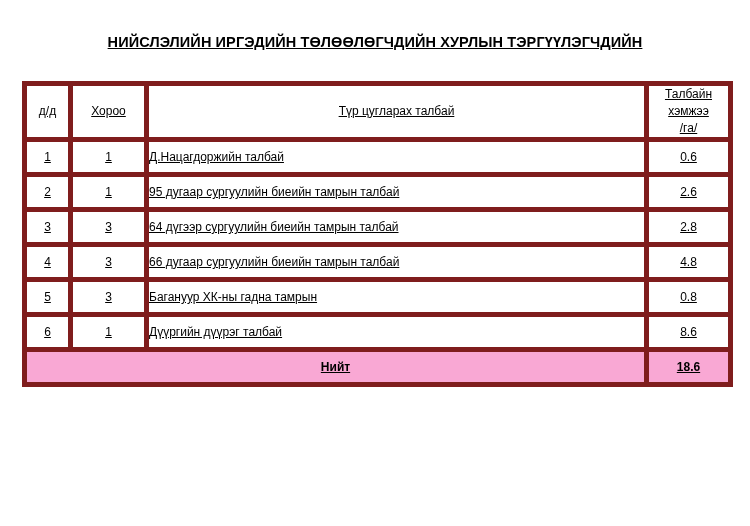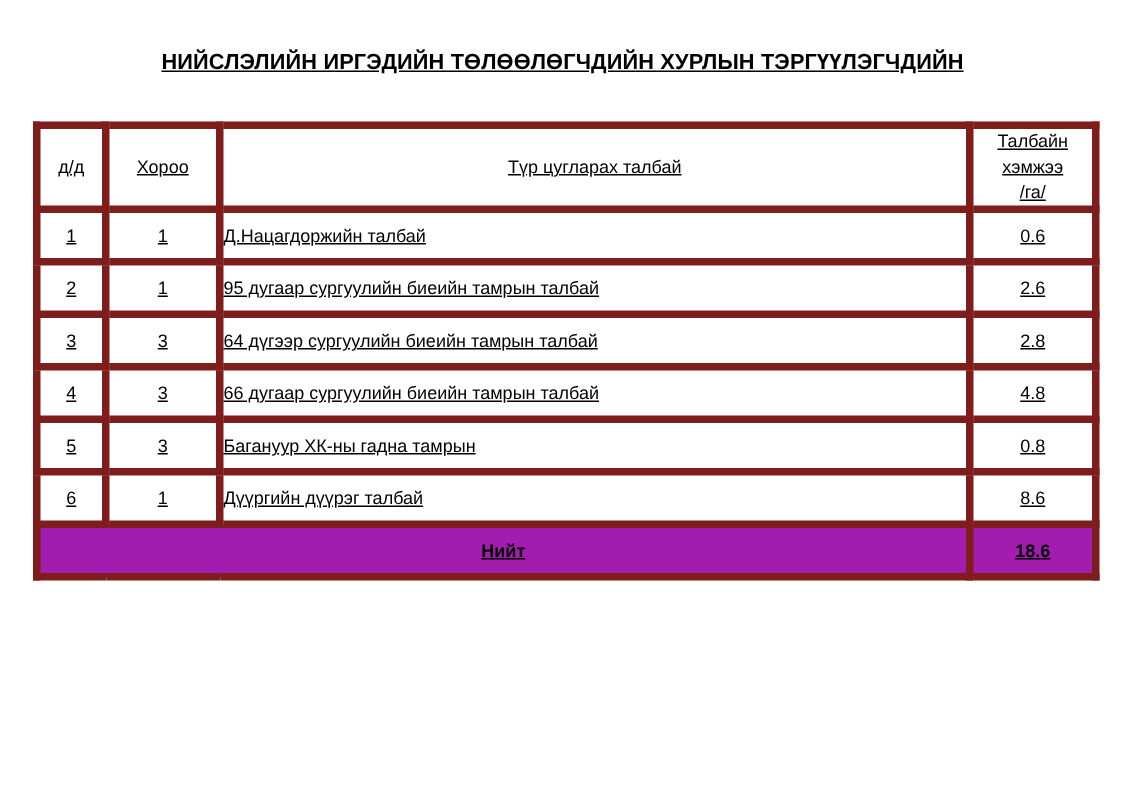--- a/index.html
+++ b/index.html
@@ -63,21 +63,21 @@
   }
   .col-no { width: 46px; }
   .col-horoo { width: 76px; }
   .col-name { width: 500px; }
   .col-area { width: 84px; }
 
   td.c-no, td.c-horoo, td.c-area { text-align: center; }
   td.c-name { text-align: left; padding-left: 12px; margin-top: 35px; }
 
   tr.total td {
-    background: #a21caf;
+    background: #f9a8d4;
     font-weight: bold;
     text-align: center;
     height: 30px;
   }
   tr.total td.total-label {
     text-align: center;
   }
   .hdr-multi span { display: block; }
 </style>
 </head>

